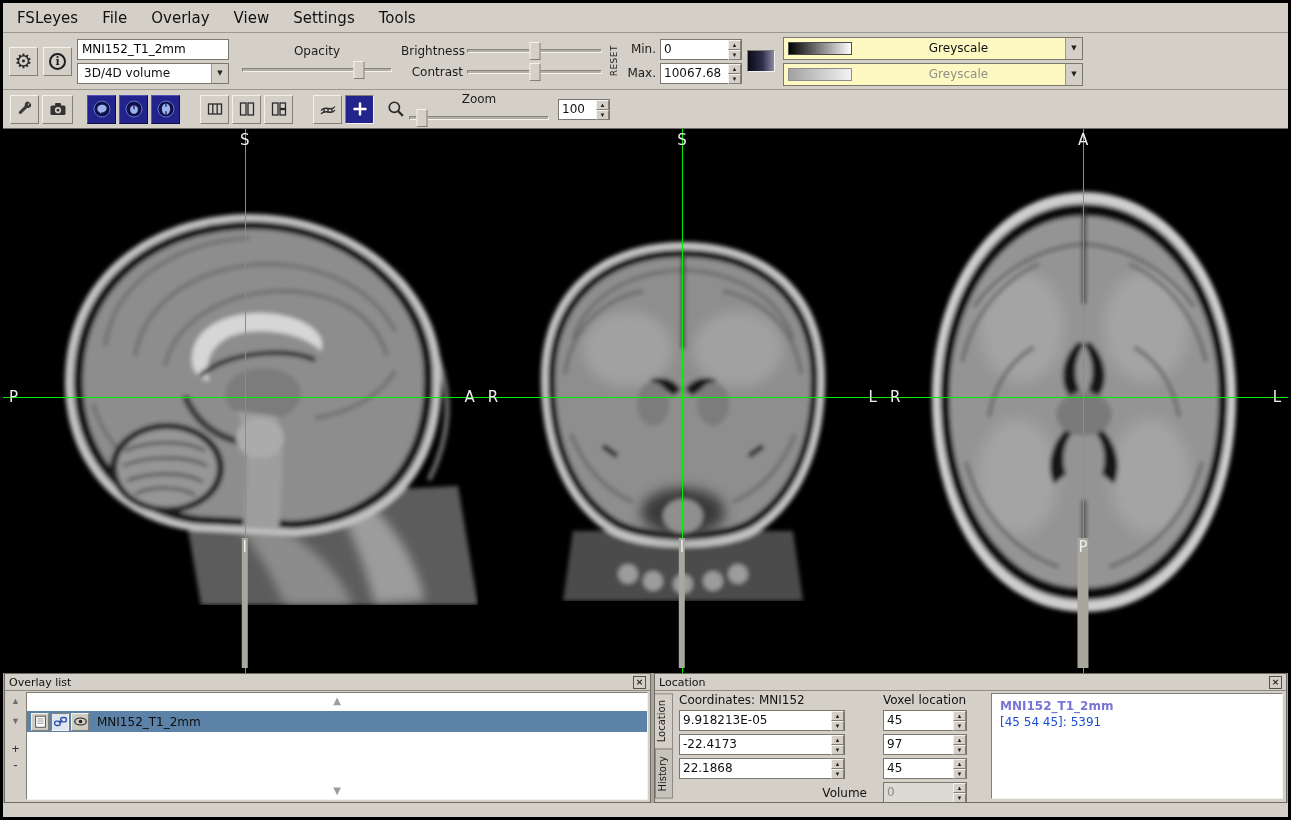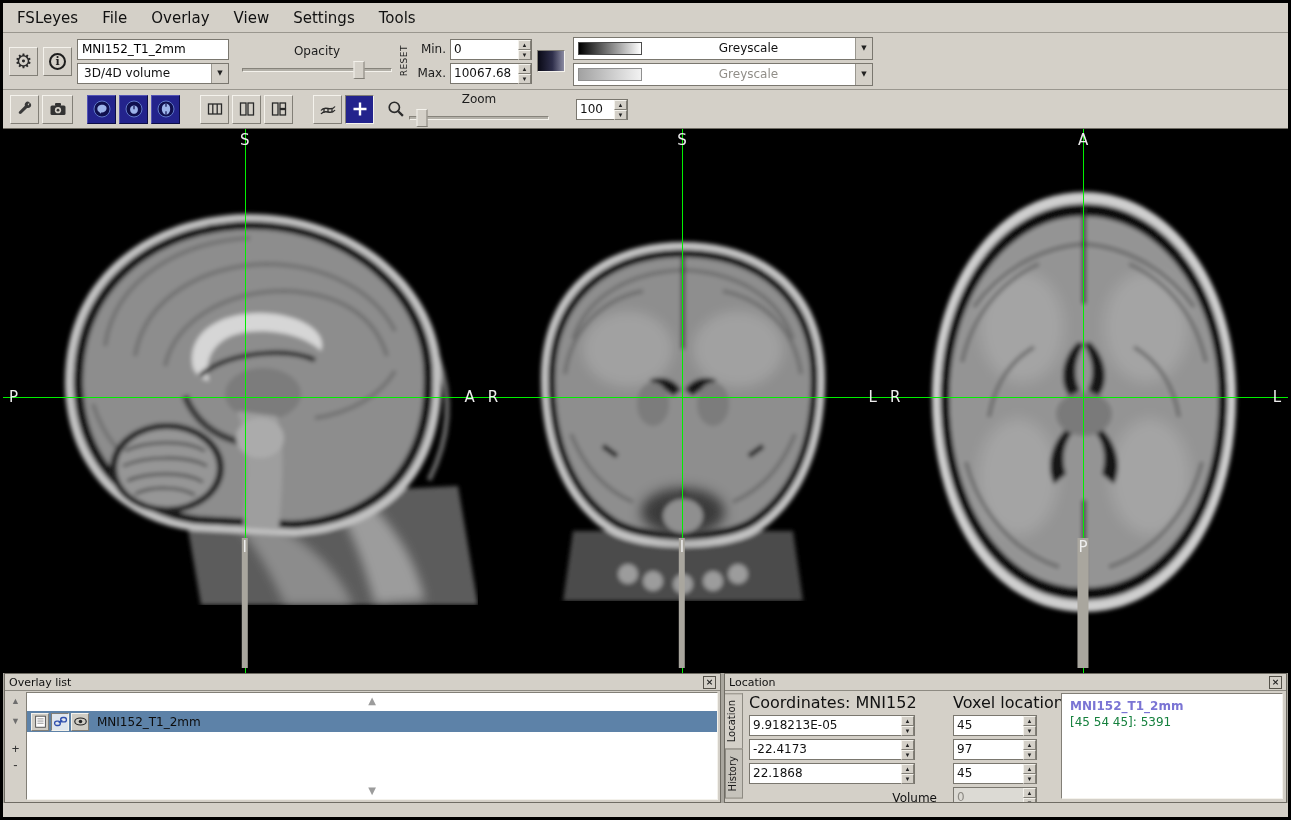--- a/index.html
+++ b/index.html
@@ -26,21 +26,21 @@
 .rowline{display:flex;align-items:center;gap:4px}
 .lbl{font-size:12px;color:#1c1c1c;white-space:nowrap}
 .lbl.r{text-align:right}
 .lbl.c{text-align:center}
 .txt{width:152px;height:21px;border:1px solid #7a776f;background:#fff;font:12px "DejaVu Sans",sans-serif;padding:0 4px}
 .combo{display:inline-flex;align-items:center;height:21px;border:1px solid #7a776f;background:#fff}
 .combo-text{flex:1;font-size:12px;padding:0 6px;white-space:nowrap;overflow:hidden}
 .combo-arrow{width:17px;align-self:stretch;display:flex;align-items:center;justify-content:center;font-size:7px;color:#222;background:#d4d0c8;border-left:1px solid #9a978f}
 .w152{width:152px}
 .w300{width:300px;height:23px}
-.cmap{background:#ffffff}
+.cmap{background:#fef9c3}
 .swatch{width:64px;height:13px;margin-left:4px;border:1px solid #4c4c4c;background:linear-gradient(to right,#000,#fff);flex:none}
 .cmap.disabled .swatch{background:linear-gradient(to right,#a2a2a2,#f2f2f2);border-color:#8f8f8f}
 .cmap.disabled .combo-text{color:#918e88}
 .slider{position:relative;height:18px;flex:none}
 .slider .track{position:absolute;left:0;right:0;top:7px;height:4px;background:#b3b0a8;border:1px solid #86837b;border-bottom-color:#f4f2ec;border-right-color:#f4f2ec}
 .slider .thumb{position:absolute;top:0;width:11px;height:18px;background:#d4d0c8;border:1px solid;border-color:#f4f2ec #827f77 #827f77 #f4f2ec;transform:translateX(-50%)}
 .w150{width:150px}.w135{width:135px}.w140{width:140px}
 .vtext{writing-mode:vertical-rl;transform:rotate(180deg);font-size:9px;letter-spacing:.5px;color:#1c1c1c;margin:0 2px;cursor:pointer}
 .spin{display:inline-flex;height:21px;border:1px solid #7a776f;background:#fff;flex:none}
 .spin-val{flex:1;font-size:12px;padding:2px 3px;white-space:nowrap;overflow:hidden}
@@ -60,21 +60,21 @@
 .hline{position:absolute;left:0;right:0;height:1px;background:#00ef00;z-index:3}
 .olabel{position:absolute;color:#ededed;font-size:15px;z-index:4}
 .olabel.top{top:2px;transform:translateX(-50%)}
 .olabel.bottom{bottom:5px;transform:translateX(-50%)}
 .olabel.left{left:6px;transform:translateY(-50%)}
 .olabel.right{right:7px;transform:translateY(-50%)}
 
 
 .bottom{height:130px;display:flex;gap:3px;padding:0 1px;background:#a9a69e}
 .panel{background:#d4d0c8;border:1px solid #6f6c64;display:flex;flex-direction:column}
-.overlay-panel{width:717px}
+.overlay-panel{width:647px}
 .location-panel{flex:1}
 .panel-title{height:17px;display:flex;align-items:center;padding:0 4px;border-bottom:1px solid #8d8a82;background:#d4d0c8}
 .panel-title .t{font-size:11px;flex:1}
 .closebox{width:13px;height:13px;border:1px solid #55524a;background:#d4d0c8;display:flex;align-items:center;justify-content:center;font:bold 9px "DejaVu Sans",sans-serif;color:#222;cursor:pointer;padding:0}
 .ol-body{flex:1;display:flex;overflow:hidden}
 .ol-side{width:21px;display:flex;flex-direction:column;align-items:center;padding-top:2px;flex:none}
 .tinyctl{width:16px;height:16px;border:none;background:none;font-size:9px;color:#6e6e6e;cursor:pointer;line-height:16px;text-align:center;padding:0}
 .tinyctl.pm{font-size:13px;color:#333;line-height:14px}
 .gap6{height:4px}.gap14{height:12px}
 .ol-list{flex:1;background:#fff;border:1px solid;border-color:#827f77 #f4f2ec #f4f2ec #827f77;margin:1px 2px 2px 0;position:relative;overflow:hidden}
@@ -84,25 +84,25 @@
 .ol-row{position:absolute;left:0;right:0;top:18px;height:21px;display:flex;align-items:center;background:#5d82a8;padding-left:4px;cursor:pointer}
 .ol-icon{width:18px;height:18px;display:flex;align-items:center;justify-content:center;background:#cfccc4;border:1px solid;border-color:#f4f2ec #827f77 #827f77 #f4f2ec;margin-right:2px;flex:none}
 .ol-icon.pressed{background:#dfe6ee;border-color:#827f77 #f4f2ec #f4f2ec #827f77}
 .ol-name{font-size:12px;color:#0d0d0d;margin-left:6px}
 .loc-body{flex:1;display:flex;overflow:hidden}
 .vtabs{width:18px;display:flex;flex-direction:column;padding-top:2px;flex:none}
 .vtab{writing-mode:vertical-rl;transform:rotate(180deg);font-size:10px;color:#1c1c1c;padding:6px 1px;border:1px solid #8d8a82;background:#c6c3bb;cursor:pointer;text-align:center}
 .vtab.active{background:#d4d0c8;border-right:none}
 .loc-controls{width:318px;padding:2px 6px;flex:none}
 .loc-grid{display:grid;grid-template-columns:190px 84px;column-gap:14px;row-gap:3px;align-items:center}
-.hdr{font-size:16px;white-space:nowrap}
+.hdr{font-size:12px;white-space:nowrap}
 .vol-lbl{font-size:12px;text-align:right;padding-right:2px}
 .loc-info{flex:1;background:#fff;border:1px solid;border-color:#827f77 #f4f2ec #f4f2ec #827f77;margin:2px 3px 3px 0;padding:5px 8px;overflow:hidden}
 .status-name{font-size:12px;font-weight:bold;color:#7a74d4;margin-bottom:2px}
-.status-value{font-size:12px;color:#15803d}
+.status-value{font-size:12px;color:#1d4ed8}
 .bottomstrip{height:18px;background:#d4d0c8}
 </style>
 </head>
 <body>
 
 <div class="window">
 
   <div class="menubar">
     <span class="menu-item">FSLeyes</span>
     <span class="menu-item">File</span>
@@ -129,20 +129,36 @@
     </div>
 
     <div class="col" style="margin-left:8px">
       <span class="lbl c">Opacity</span>
       <div class="slider w150">
         <div class="track"></div>
         <div class="thumb" style="left: 78%;"></div>
       </div>
     </div>
 
+    <div class="col" style="margin-left:4px">
+      <div class="rowline">
+        <span class="lbl r" style="width:62px">Brightness</span>
+        <div class="slider w135">
+          <div class="track"></div>
+          <div class="thumb" style="left: 50%;"></div>
+        </div>
+      </div>
+      <div class="rowline">
+        <span class="lbl r" style="width:62px">Contrast</span>
+        <div class="slider w135">
+          <div class="track"></div>
+          <div class="thumb" style="left: 50%;"></div>
+        </div>
+      </div>
+    </div>
 
     <span class="vtext">RESET</span>
 
     <div class="col">
       <div class="rowline">
         <span class="lbl r" style="width:30px">Min.</span>
         <div class="spin w82">
           <span class="spin-val">0</span>
           <span class="spin-btns">
               <button class="spin-btn">▲</button>
@@ -255,21 +271,21 @@
         <circle cx="7.5" cy="7.5" r="4.6" fill="none" stroke="#2a2a2a" stroke-width="1.5"></circle>
         <line x1="11" y1="11" x2="15.2" y2="15.2" stroke="#2a2a2a" stroke-width="2"></line>
       </svg>
     <div class="col">
       <span class="lbl c">Zoom</span>
       <div class="slider w140">
         <div class="track"></div>
         <div class="thumb" style="left: 9%;"></div>
       </div>
     </div>
-    <div class="spin w52" style="margin-left:24px">
+    <div class="spin w52" style="margin-left:6px">
       <span class="spin-val">100</span>
       <span class="spin-btns">
           <button class="spin-btn">▲</button>
           <button class="spin-btn">▼</button>
         </span>
     </div>
   </div>
 
   <div class="mainview">
 

